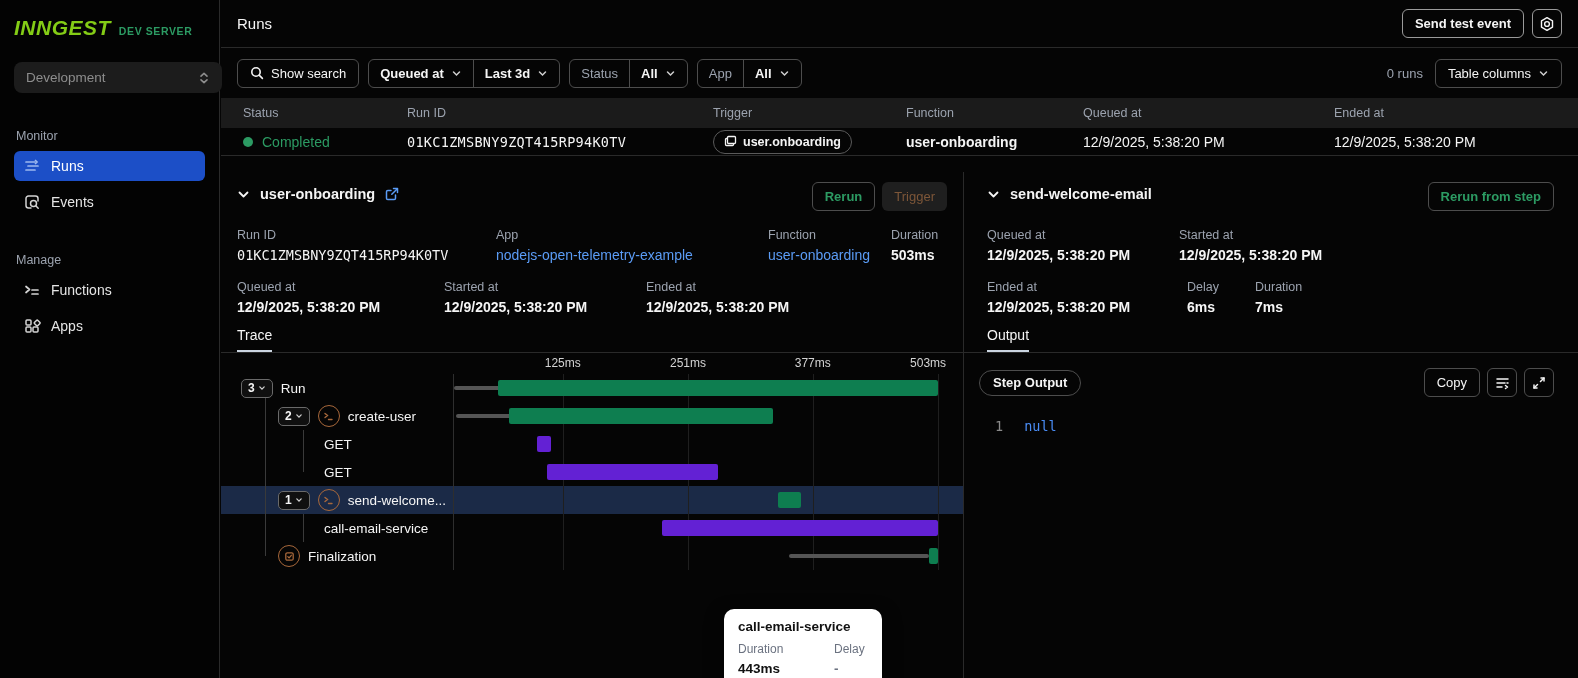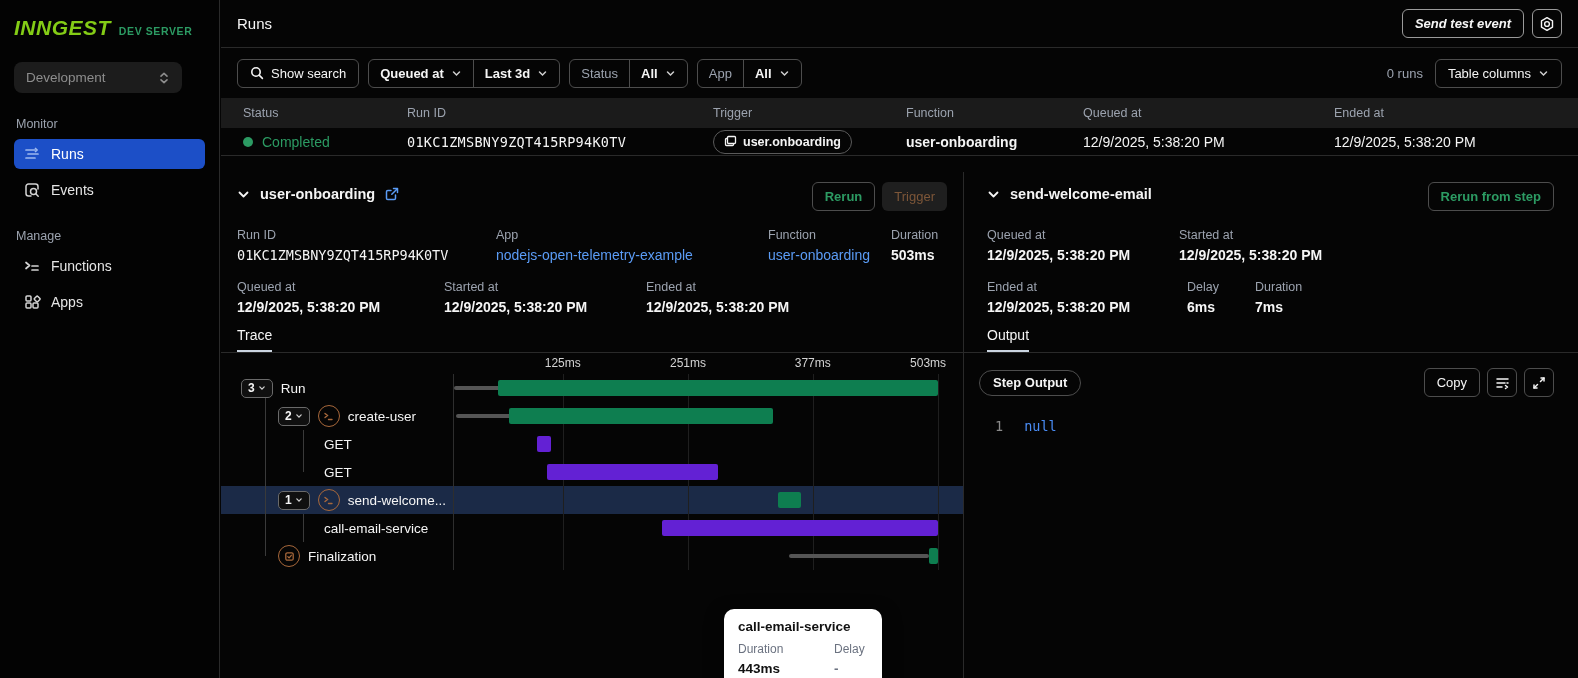--- a/index.html
+++ b/index.html
@@ -11,34 +11,34 @@
   *{box-sizing:border-box; margin:0; padding:0;}
   body{background:#000; font-family:"Liberation Sans",sans-serif; -webkit-font-smoothing:antialiased;}
   .app{position:relative; width:1578px; height:678px; background:var(--bg); overflow:hidden; color:var(--white);}
   .mono{font-family:"DejaVu Sans Mono",monospace;}
 
   
   .sidebar{position:absolute; left:0; top:0; width:220px; height:100%; border-right:1px solid var(--border); padding:16px 14px; background:#030303;}
   .logo-row{display:flex; align-items:baseline; gap:8px; margin-bottom:22px;}
   .logo{font-size:21px; font-weight:800; letter-spacing:.5px; color:#84cc16;font-style:italic;}
   .env-badge{font-size:10.5px; font-weight:700; letter-spacing:.6px; color:var(--green);}
-  .ws-select{display:flex; align-items:center; justify-content:space-between; width:168px; height:31px; background:#1c1c1c; border-radius:8px; padding:0 12px; color:#8d8d8d; font-size:13.5px; cursor:pointer;}
-  .side-section{margin-top:24px; font-size:12.5px; color:var(--muted); padding-left:2px;}
+  .ws-select{display:flex; align-items:center; justify-content:space-between; width:208px; height:31px; background:#1c1c1c; border-radius:8px; padding:0 12px; color:#8d8d8d; font-size:13.5px; cursor:pointer;}
+  .side-section{margin-top:36px; font-size:12.5px; color:var(--muted); padding-left:2px;}
   .nav{margin-top:8px; display:flex; flex-direction:column; gap:6px;}
   .nav-item{display:flex; align-items:center; gap:10px; height:30px; border-radius:6px; padding:0 9px; font-size:14px; color:#e5e5e5; cursor:pointer;}
   .nav-item.active{background:var(--activeblue); color:#fff;}
   .nav-item svg{flex:0 0 auto;}
 
   
   .main{position:absolute; left:221px; top:0; right:0; height:100%;}
   .page-header{height:48px; border-bottom:1px solid var(--border); display:flex; align-items:center; padding:0 16px;}
   .page-title{font-size:15px; font-weight:500;}
   .header-right{margin-left:auto; display:flex; align-items:center; gap:8px;}
   .btn{display:inline-flex; align-items:center; gap:7px; border:1px solid var(--btnborder); border-radius:6px; background:transparent; color:var(--white); font-size:13px; font-family:inherit; padding:0 12px; height:29px; cursor:pointer; white-space:nowrap;}
-  .btn.bright{border-color:#9a9a9a; font-weight:600;font-style:italic;}
+  .btn.bright{border-color:#9a9a9a; font-weight:600;}
   .btn.icon-only{width:30px; padding:0; justify-content:center;}
   .btn.green-text{color:var(--green); font-weight:600;}
   .btn.disabled{border:none; background:#1f1f1f; color:#7d5638; cursor:default;}
 
   .filter-bar{height:50px; display:flex; align-items:center; padding:0 16px; gap:9px;}
   .seg{display:inline-flex; align-items:stretch; border:1px solid var(--btnborder); border-radius:6px; height:29px; overflow:hidden;}
   .seg > .seg-part{display:inline-flex; align-items:center; gap:7px; padding:0 11px; font-size:13px; font-weight:600; cursor:pointer;}
   .seg > .seg-part + .seg-part{border-left:1px solid var(--btnborder);}
   .seg .dim{color:var(--muted); font-weight:400;}
   .filter-right{margin-left:auto; display:flex; align-items:center; gap:12px;}

